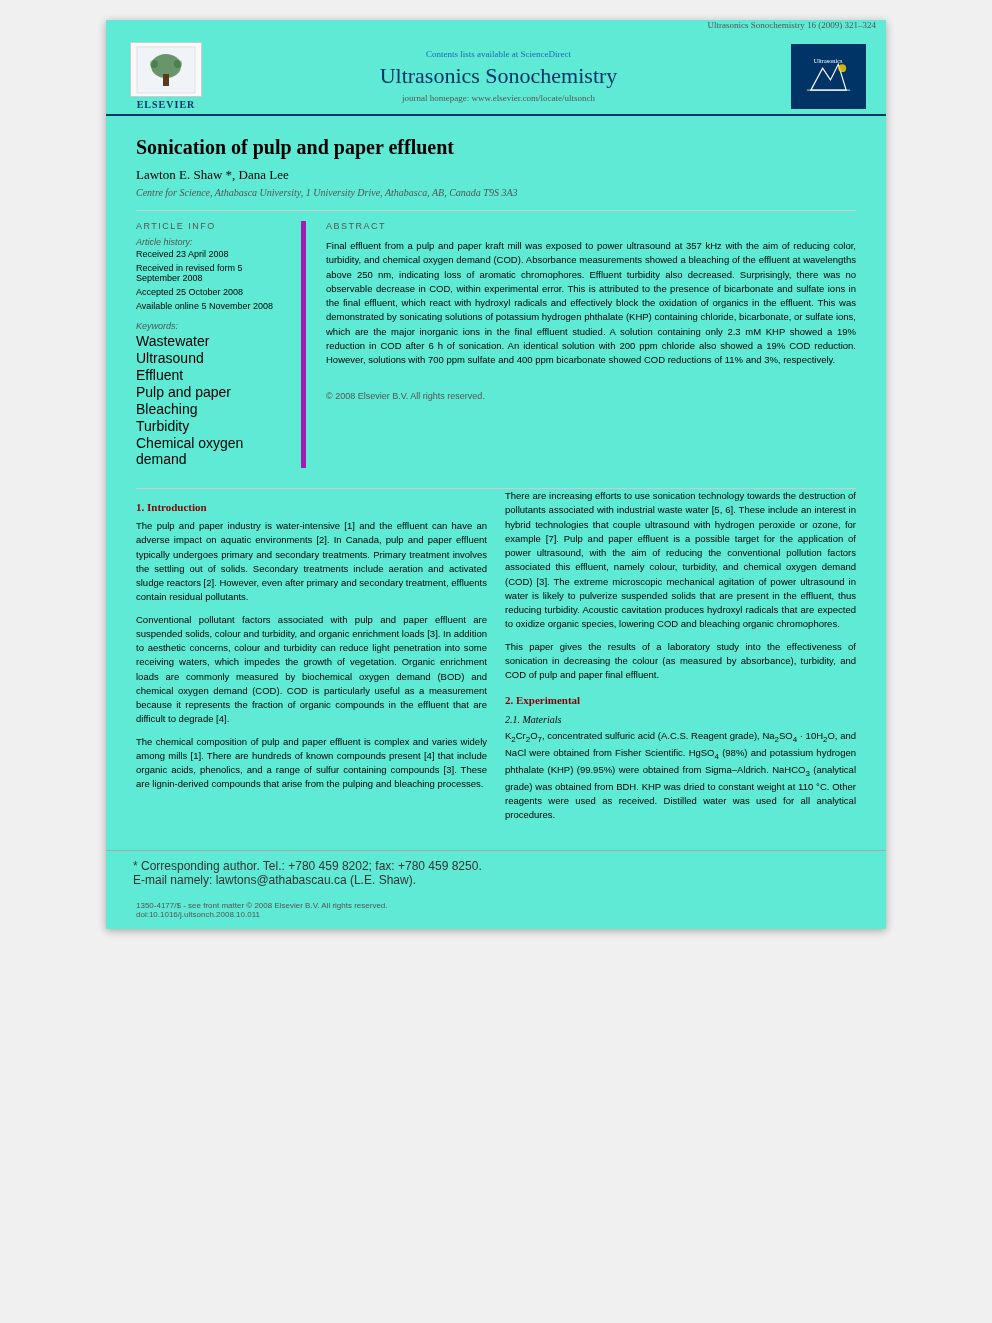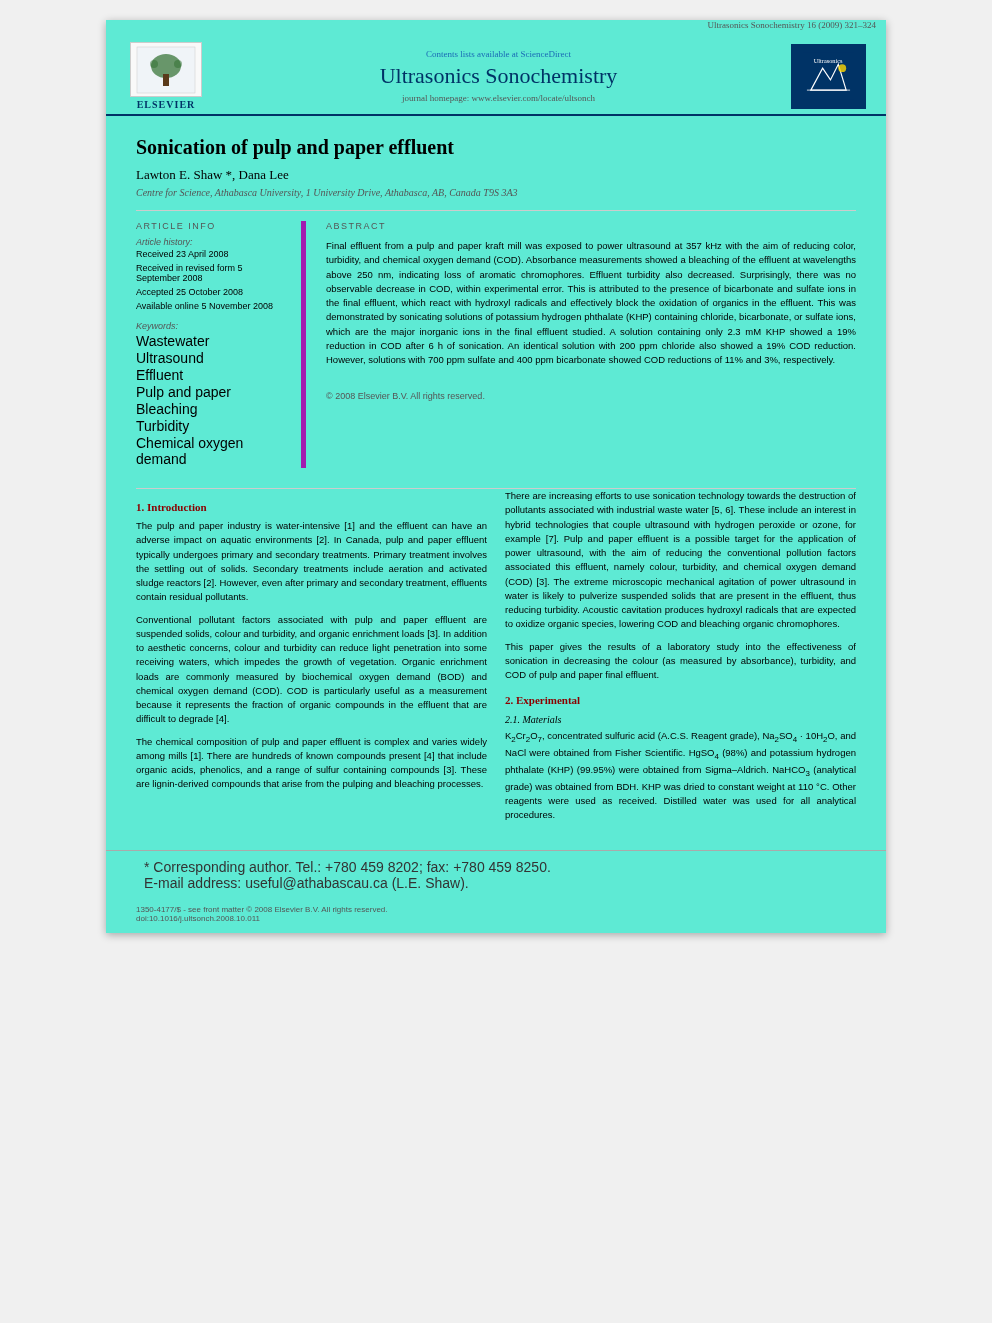--- a/index.html
+++ b/index.html
@@ -216,23 +216,23 @@
     }
     .body-text {
       font-size: 9.5px;
       line-height: 1.5;
       color: #000;
       font-family: Arial, sans-serif;
       text-align: justify;
       margin-bottom: 8px;
     }
     .footnote-area {
-      padding: 8px 38px;
+      padding: 8px 27px;
       border-top: 1px solid #aaa;
-      font-size: 14px;
+      font-size: 12px;
       color: #333;
       font-family: Arial, sans-serif;
     }
     .footer-info {
       padding: 6px 30px 10px 30px;
       font-size: 8px;
       color: #555;
       font-family: Arial, sans-serif;
     }
   </style>
@@ -343,21 +343,21 @@
         K<sub>2</sub>Cr<sub>2</sub>O<sub>7</sub>, concentrated sulfuric acid (A.C.S. Reagent grade), Na<sub>2</sub>SO<sub>4</sub> · 10H<sub>2</sub>O, and NaCl were obtained from Fisher Scientific. HgSO<sub>4</sub> (98%) and potassium hydrogen phthalate (KHP) (99.95%) were obtained from Sigma–Aldrich. NaHCO<sub>3</sub> (analytical grade) was obtained from BDH. KHP was dried to constant weight at 110 °C. Other reagents were used as received. Distilled water was used for all analytical procedures.
       </div>
     </div>
   </div>
 
   <div class="footnote-area">
     <div>
       <span>* Corresponding author. Tel.: +780 459 8202; fax: +780 459 8250.</span>
     </div>
     <div>
-      <span>E-mail address: useful@athabascau.ca (L.E. Shaw).</span>
+      <span>E-mail namely: lawtons@athabascau.ca (L.E. Shaw).</span>
     </div>
   </div>
 
   <div class="footer-info">
     <div>1350-4177/$ - see front matter © 2008 Elsevier B.V. All rights reserved.</div>
     <div>doi:10.1016/j.ultsonch.2008.10.011</div>
   </div>
 
 </div>
 

